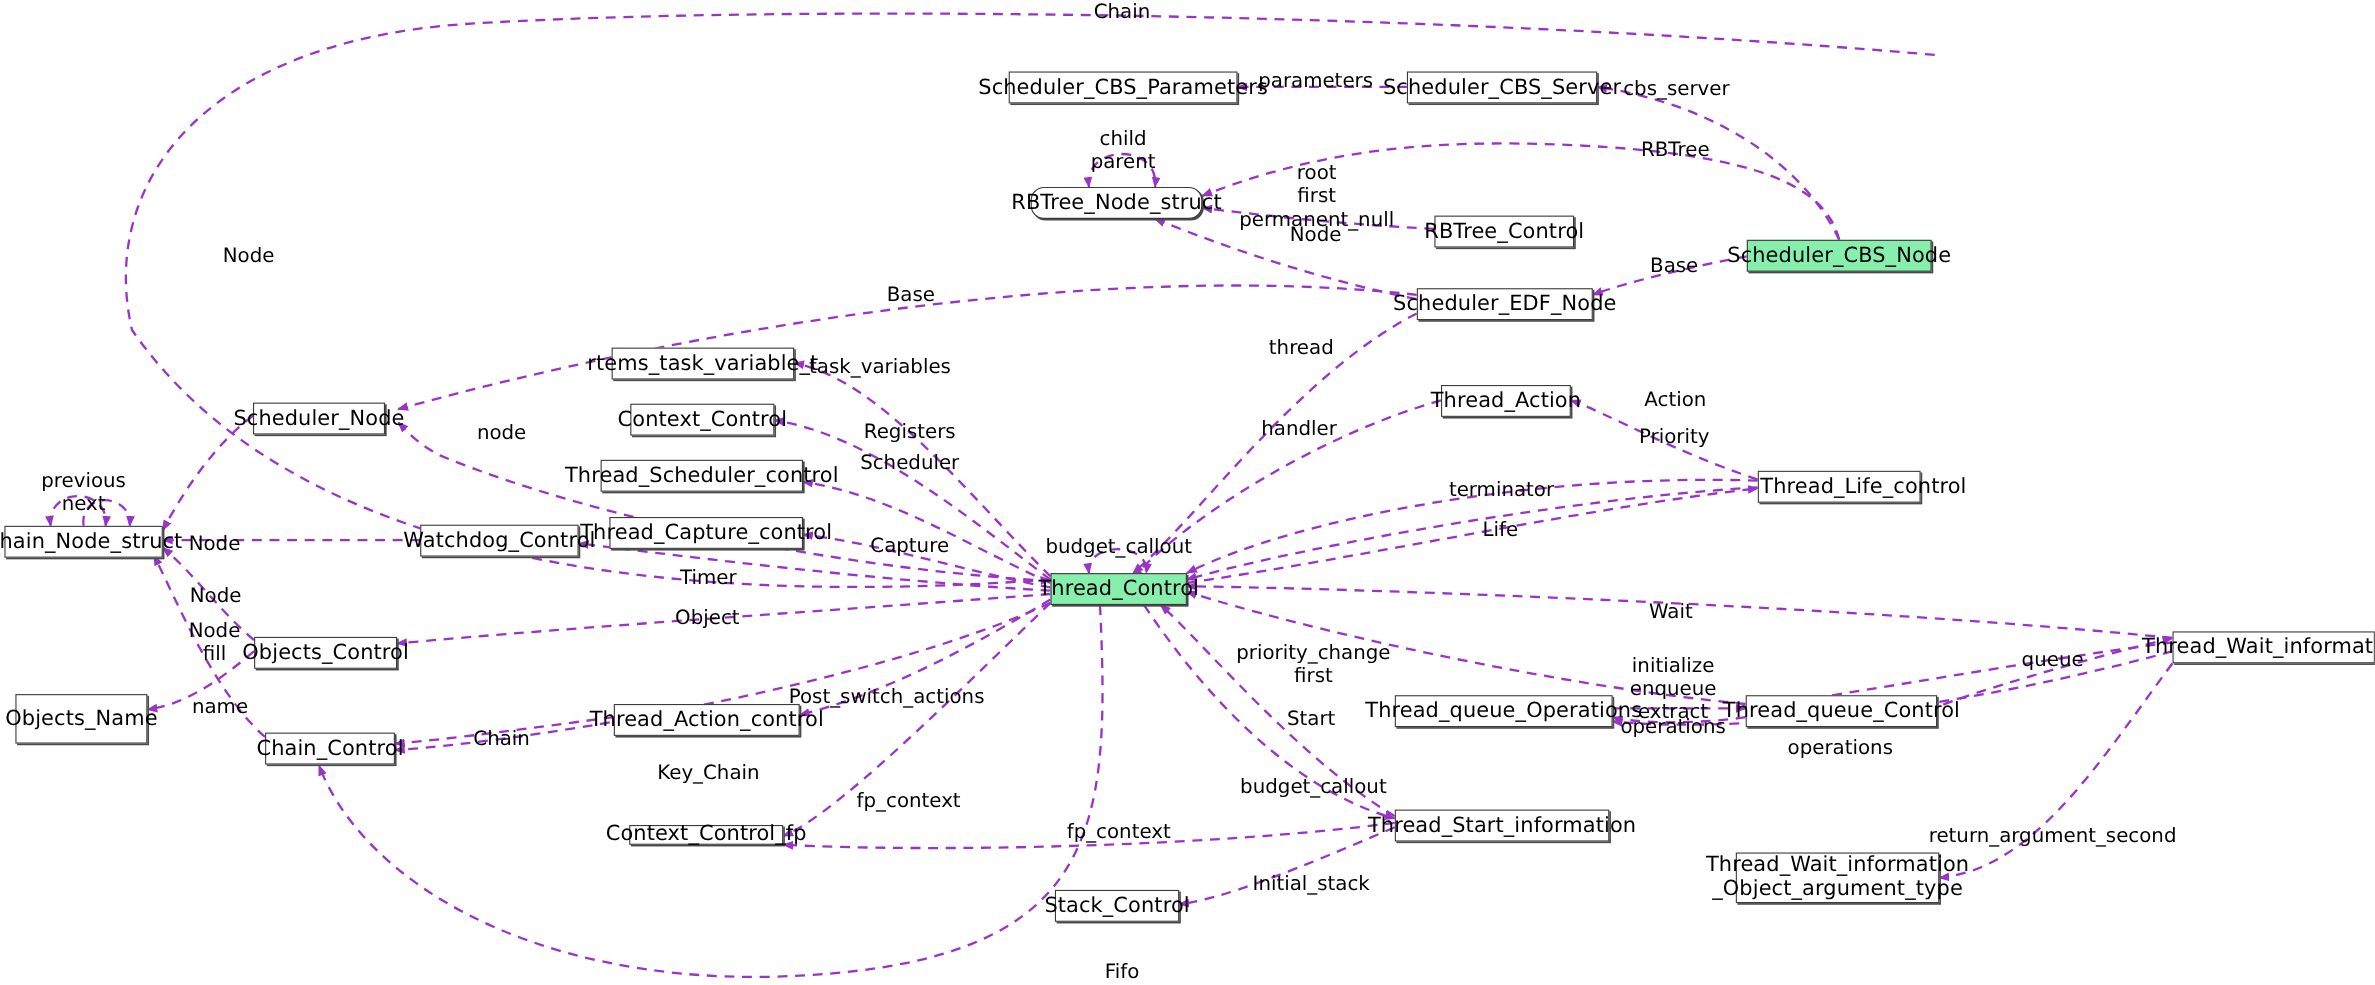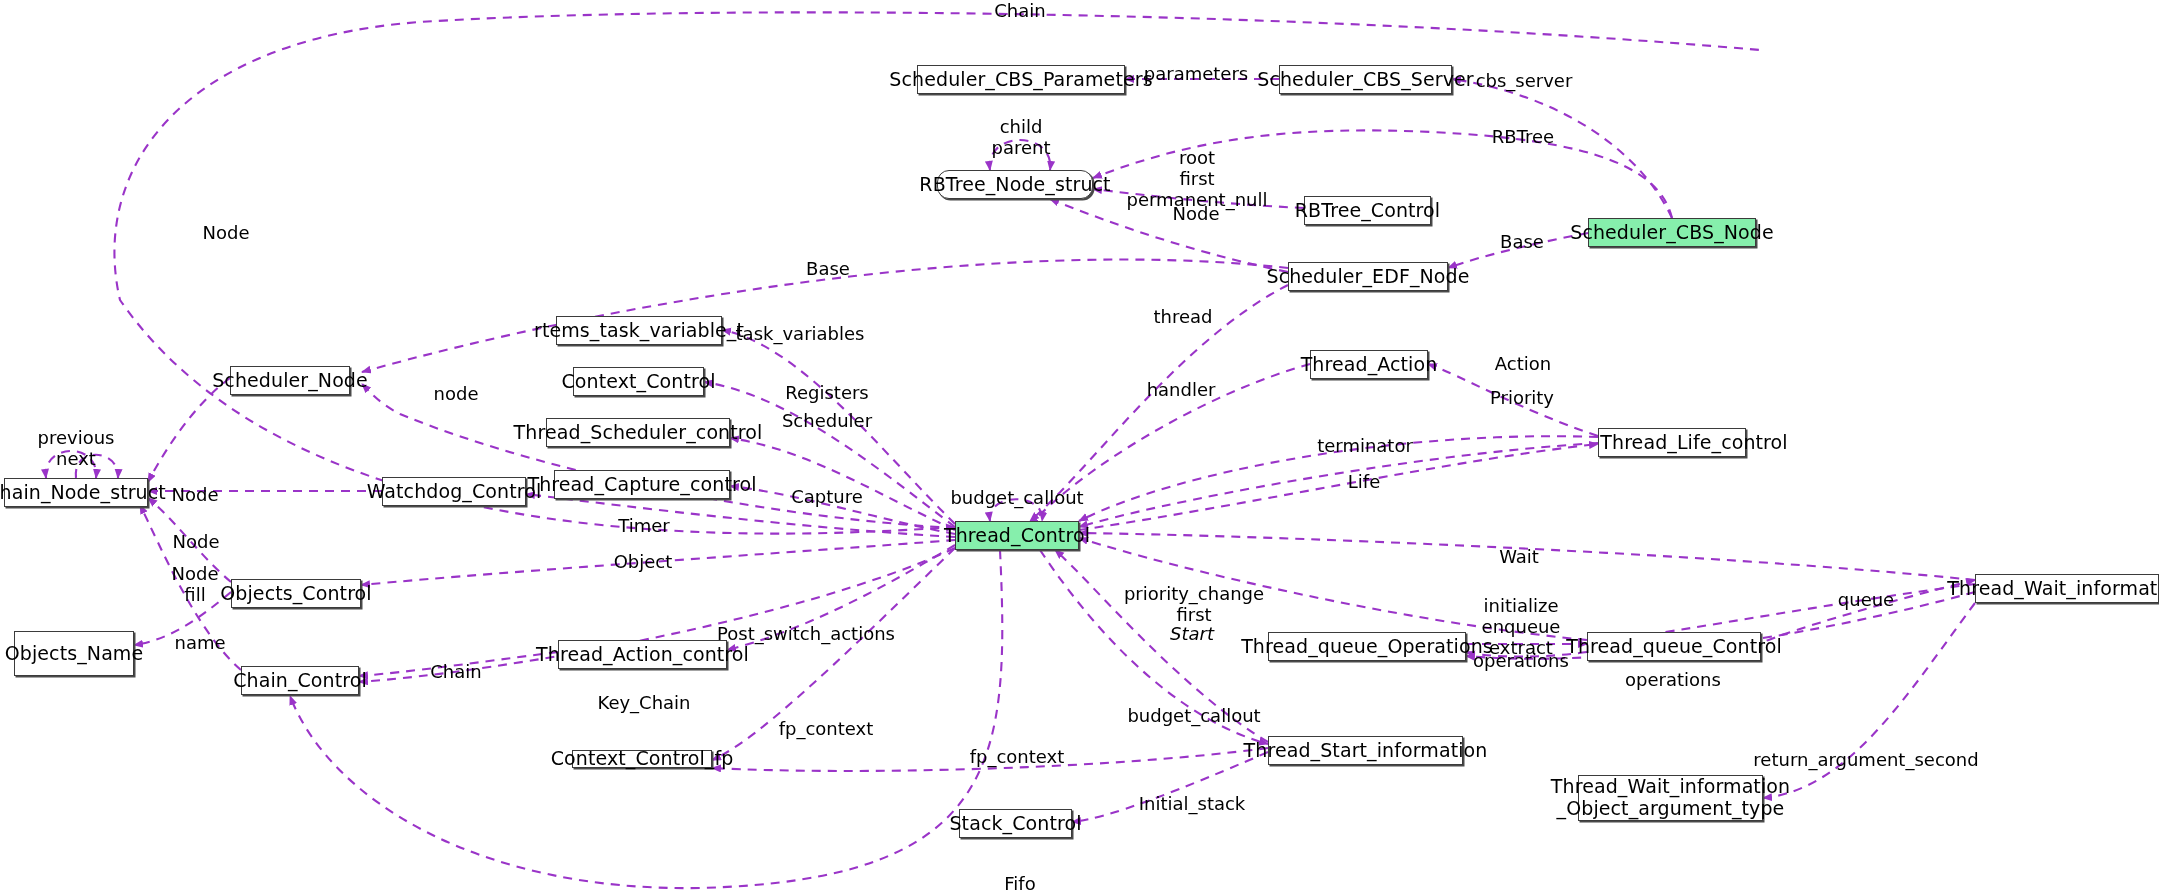--- a/index.html
+++ b/index.html
@@ -226,21 +226,21 @@
     <div class="edge-label" style="left: 195px; top: 563px;">Node
 fill</div>
     <div class="edge-label" style="left: 1194px; top: 583px;">priority_change
 first</div>
     <div class="edge-label" style="left: 1866px; top: 589px;">queue</div>
     <div class="edge-label" style="left: 1521px; top: 595px;">initialize
 enqueue
 extract</div>
     <div class="edge-label" style="left: 806px; top: 623px;">Post_switch_actions</div>
     <div class="edge-label" style="left: 200px; top: 632px;">name</div>
-    <div class="edge-label" style="left: 1192px; top: 623px; font-style: italic;">Start</div>
+    <div class="edge-label" style="left: 1192px; top: 643px;">Start</div>
     <div class="edge-label" style="left: 456px; top: 661px;">Chain</div>
     <div class="edge-label" style="left: 1521px; top: 650px;">operations</div>
     <div class="edge-label" style="left: 1673px; top: 669px;">operations</div>
     <div class="edge-label" style="left: 644px; top: 692px;">Key_Chain</div>
     <div class="edge-label" style="left: 1194px; top: 705px;">budget_callout</div>
     <div class="edge-label" style="left: 826px; top: 718px;">fp_context</div>
     <div class="edge-label" style="left: 1017px; top: 746px;">fp_context</div>
     <div class="edge-label" style="left: 1866px; top: 749px;">return_argument_second</div>
     <div class="edge-label" style="left: 1192px; top: 793px;">Initial_stack</div>
     <div class="edge-label" style="left: 1020px; top: 873px;">Fifo</div>

